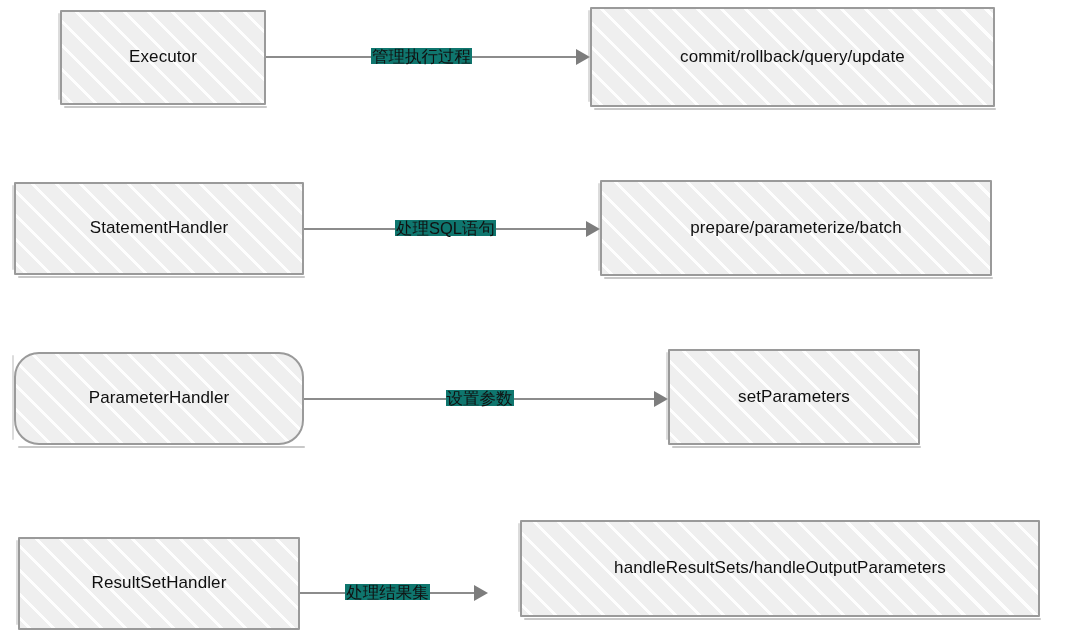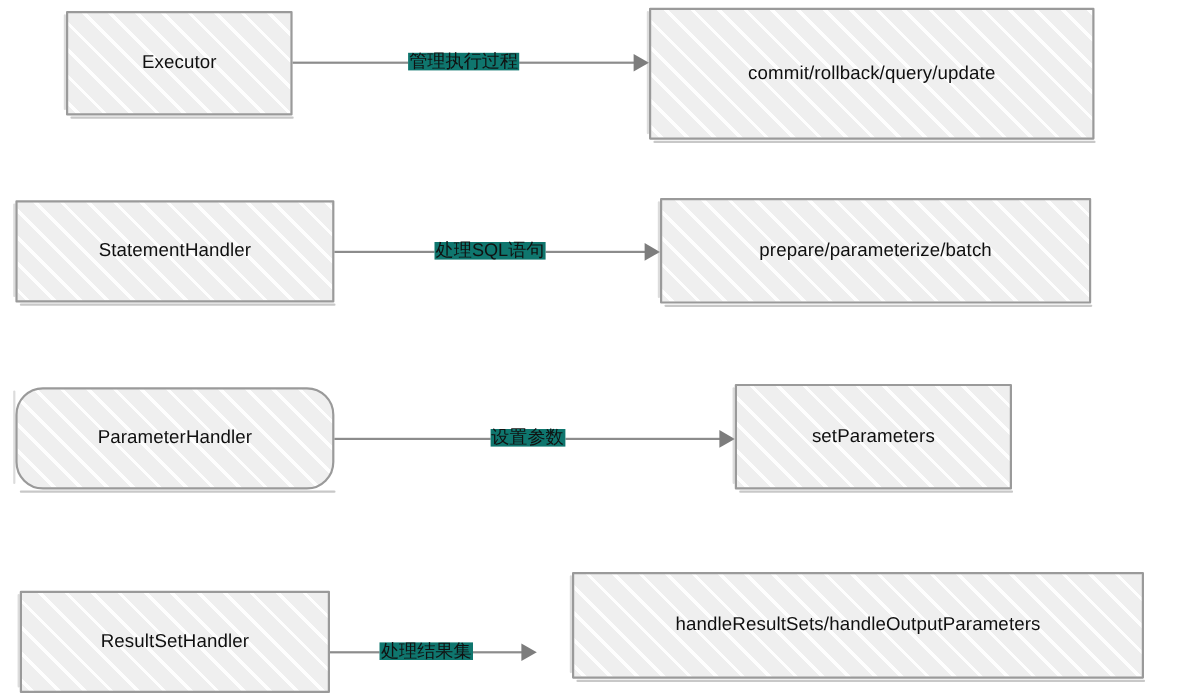--- a/index.html
+++ b/index.html
@@ -118,21 +118,21 @@
 <div id="canvas">
     <div class="node" style="left: 60px; top: 10px; width: 206px; height: 95px;">
       <span class="node-label">Executor</span>
     </div>
     <div class="edge" style="left: 266px; top: 46px; width: 324px;">
       <div class="seg"></div>
       <div class="edge-label">管理执行过程</div>
       <div class="seg"></div>
       <div class="arrow-head"></div>
     </div>
-    <div class="node" style="left: 590px; top: 7px; width: 405px; height: 120px;">
+    <div class="node" style="left: 590px; top: 7px; width: 405px; height: 100px;">
       <span class="node-label">commit/rollback/query/update</span>
     </div>
     <div class="node" style="left: 14px; top: 182px; width: 290px; height: 93px;">
       <span class="node-label">StatementHandler</span>
     </div>
     <div class="edge" style="left: 304px; top: 218px; width: 296px;">
       <div class="seg"></div>
       <div class="edge-label">处理SQL语句</div>
       <div class="seg"></div>
       <div class="arrow-head"></div>

